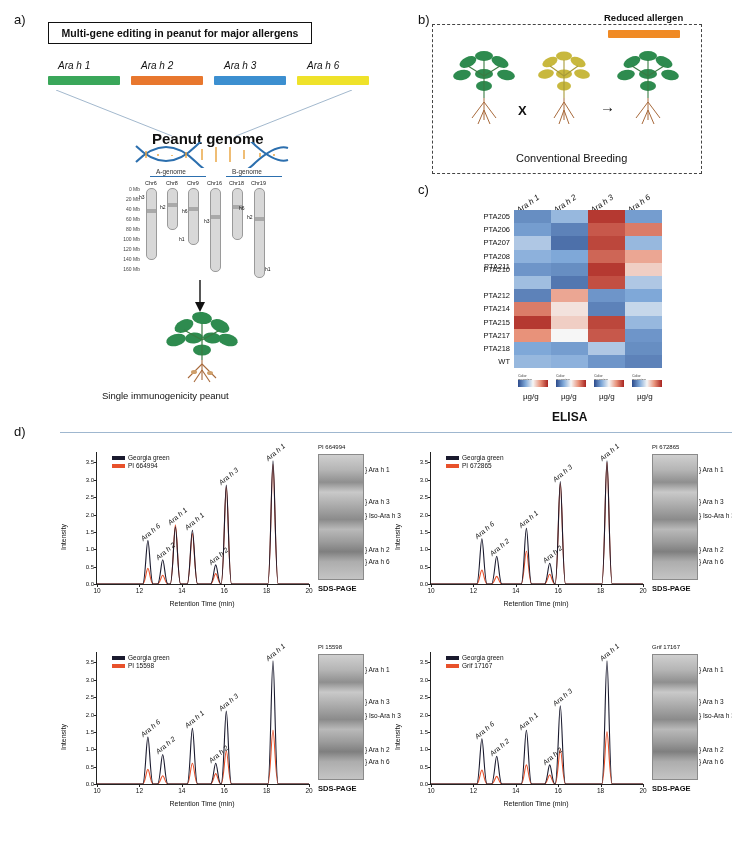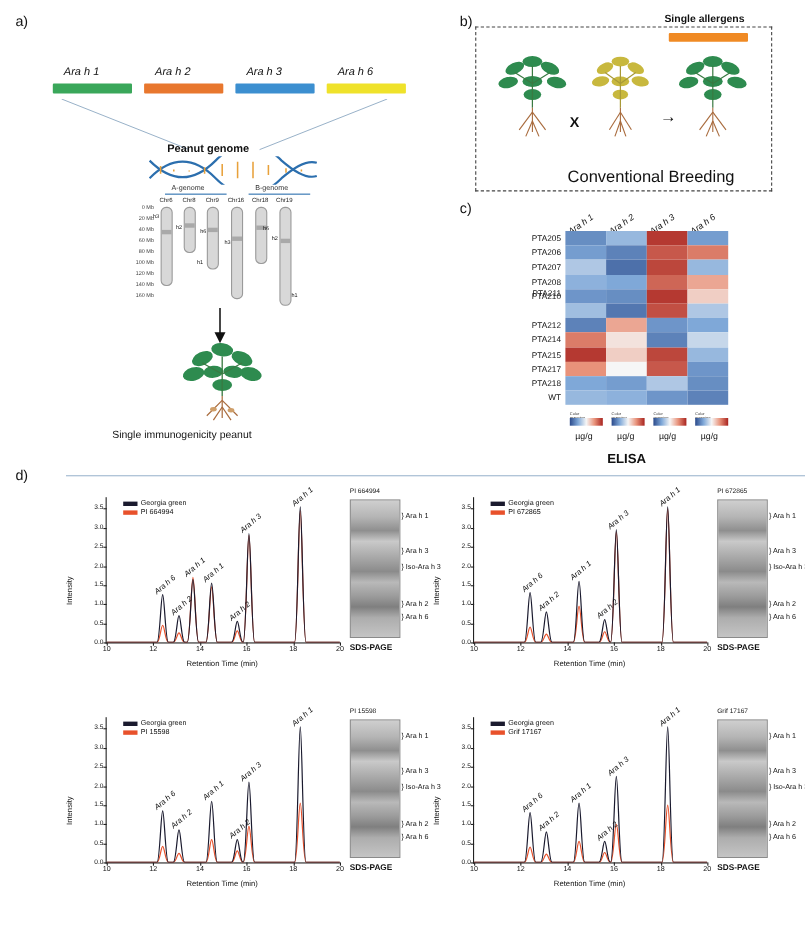--- a/index.html
+++ b/index.html
@@ -13,35 +13,35 @@
   
   #panel-a{position:absolute;left:14px;top:8px;width:395px;height:400px;}
   .a-title{
     position:absolute;left:34px;top:14px;width:262px;height:20px;
     border:1.2px solid #111;background:#fff;
     font-size:10.5px;font-weight:bold;text-align:center;line-height:20px;
   }
   .gene-bar{position:absolute;height:9px;border-radius:1px;}
   .gene-lbl{position:absolute;font-size:10px;font-style:italic;}
   .funnel{position:absolute;left:40px;top:82px;width:300px;height:48px;}
-  .genome-title{position:absolute;font-size:10px;font-weight:bold;}
+  .genome-title{position:absolute;font-size:15px;font-weight:bold;}
   .sub-lbl{position:absolute;font-size:6.5px;color:#333;}
   .axis-lbl{position:absolute;font-size:5px;color:#444;text-align:right;width:26px;}
   .chr-lbl{position:absolute;font-size:5.5px;color:#222;}
   .chr{position:absolute;width:9px;background:#d8d8d8;border:0.6px solid #9a9a9a;border-radius:5px;}
   .chr-band{position:absolute;width:9px;height:4px;background:#a9a9a9;left:0;}
   .chr-tag{position:absolute;font-size:5px;color:#111;}
   .a-caption{position:absolute;font-size:9.5px;color:#111;}
 
   
   #panel-b{position:absolute;left:418px;top:8px;width:300px;height:175px;}
   .b-box{position:absolute;left:14px;top:16px;width:268px;height:148px;border:1.4px dashed #444;}
   .b-single{position:absolute;font-size:9.5px;font-weight:bold;}
   .b-orange{position:absolute;height:8px;background:#f08a24;border-radius:1px;}
-  .b-caption{position:absolute;font-size:15px;}
+  .b-caption{position:absolute;font-size:11px;}
   .b-x{position:absolute;font-size:13px;color:#111;}
   .b-arrow{position:absolute;font-size:15px;color:#111;}
 
   
   #panel-c{position:absolute;left:418px;top:182px;width:300px;height:240px;}
   .c-grid{position:absolute;left:96px;top:28px;}
   .c-row{display:flex;}
   .c-cell{width:37px;height:13.2px;}
   .c-rowlbl{position:absolute;left:0;width:92px;text-align:right;font-size:7.5px;color:#111;}
   .c-collbl{position:absolute;font-size:8px;font-style:italic;transform:rotate(-35deg);transform-origin:left bottom;white-space:nowrap;}
@@ -68,20 +68,21 @@
   .gel{position:absolute;width:44px;height:124px;background:linear-gradient(180deg,#cfcfcf,#b5b5b5 12%,#8f8f8f 22%,#c9c9c9 30%,#a2a2a2 44%,#8b8b8b 52%,#b9b9b9 60%,#9c9c9c 70%,#7f7f7f 78%,#adadad 86%,#c4c4c4 100%);border:0.5px solid #8a8a8a;}
   .gel-title{position:absolute;font-size:6px;color:#111;}
   .gel-lbl{position:absolute;font-size:6.5px;white-space:nowrap;}
   .sdspage{position:absolute;font-size:7.5px;font-weight:bold;}
 </style>
 </head>
 <body>
 
 <div id="panel-a">
   <div class="panel-label" style="left:0;top:4px;">a)</div>
+  <div class="a-title">Multi-gene editing in peanut for major allergens</div>
 
   <div class="gene-bar" style="left:34px;top:68px;width:72px;background:#3aa75a;"></div>
   <div class="gene-lbl" style="left:44px;top:52px;">Ara h 1</div>
   <div class="gene-bar" style="left:117px;top:68px;width:72px;background:#e8772e;"></div>
   <div class="gene-lbl" style="left:127px;top:52px;">Ara h 2</div>
   <div class="gene-bar" style="left:200px;top:68px;width:72px;background:#3c8fd0;"></div>
   <div class="gene-lbl" style="left:210px;top:52px;">Ara h 3</div>
   <div class="gene-bar" style="left:283px;top:68px;width:72px;background:#efe22a;"></div>
   <div class="gene-lbl" style="left:293px;top:52px;">Ara h 6</div>
 
@@ -189,21 +190,21 @@
         <ellipse cx="40" cy="62" rx="3" ry="2"></ellipse>
         <ellipse cx="56" cy="63" rx="3" ry="2"></ellipse>
       </g>
   </svg>
   <div class="a-caption" style="left:88px;top:382px;">Single immunogenicity peanut</div>
 </div>
 
 <div id="panel-b">
   <div class="panel-label" style="left:0;top:4px;">b)</div>
   <div class="b-box"></div>
-  <div class="b-single" style="left:186px;top:4px;">Single allergens</div>
+  <div class="b-single" style="left:186px;top:4px;">Reduced allergen</div>
   <div class="b-orange" style="left:190px;top:22px;width:72px;"></div>
 
   <svg style="position:absolute;left:24px;top:40px;" width="250" height="96">
 
     <g fill="#2e8b4f">
       <ellipse cx="26" cy="14" rx="9" ry="5" transform="rotate(-25 26 14)"></ellipse>
       <ellipse cx="42" cy="8" rx="9" ry="5"></ellipse>
       <ellipse cx="58" cy="14" rx="9" ry="5" transform="rotate(25 58 14)"></ellipse>
       <ellipse cx="20" cy="27" rx="9" ry="5" transform="rotate(-12 20 27)"></ellipse>
       <ellipse cx="64" cy="27" rx="9" ry="5" transform="rotate(12 64 27)"></ellipse>

